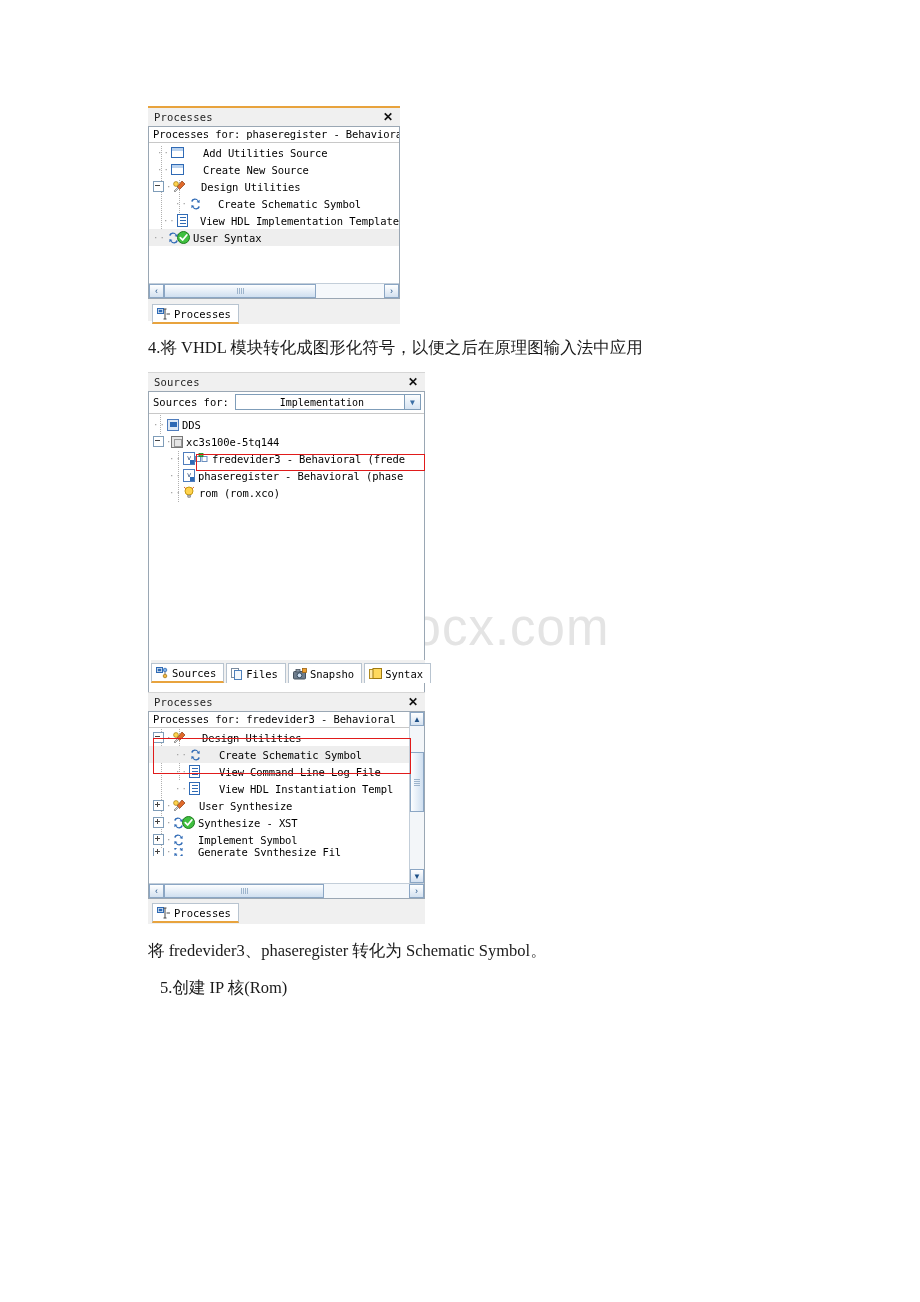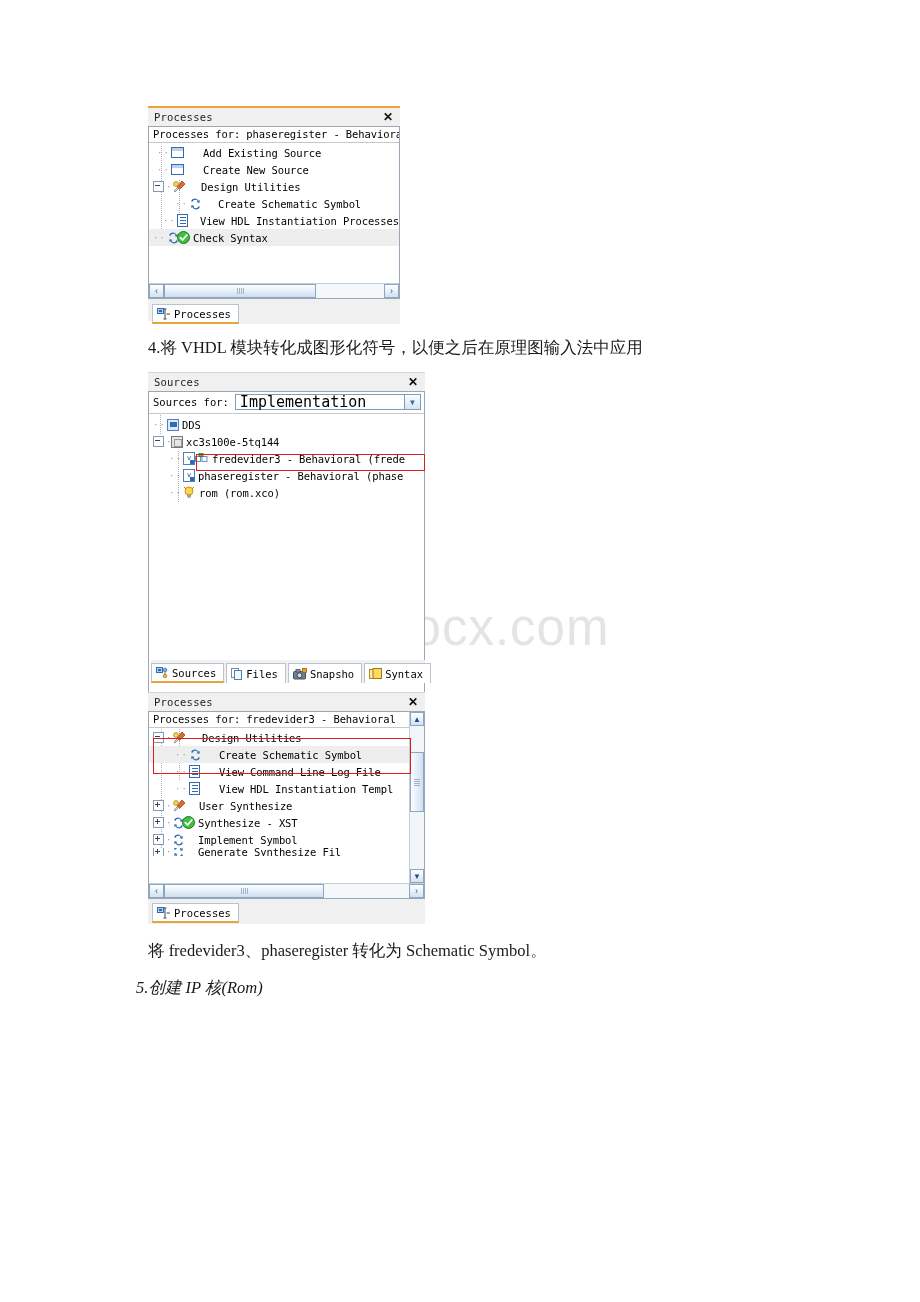--- a/index.html
+++ b/index.html
@@ -212,21 +212,21 @@
   }
   .src-for .lab { margin-right:6px; white-space:nowrap;}
   .combo {
     flex:1 1 auto;
     display:flex; align-items:center;
     height:16px;
     border:1px solid #7f9db9;
     background:#fff;
     box-sizing:border-box;
   }
-  .combo .val { flex:1 1 auto; padding-left:4px; font-size:15px; }
+  .combo .val { flex:1 1 auto; padding-left:4px; font-size:10px;text-align:center; }
   .combo .arrow {
     width:15px; height:14px;
     background:linear-gradient(#fbfdfe,#d7e4f2);
     border-left:1px solid #7f9db9;
     display:flex; align-items:center; justify-content:center;
     color:#3b6ea5; font-size:8px;
     flex:0 0 auto;
   }
 
   
@@ -366,21 +366,21 @@
 
     <div class="tree">
       <div class="guide" style="left:12px; top:2px; height:88px;"></div>
       <div class="guide" style="left:30px; top:36px; height:36px;"></div>
 
       <div class="trow">
         <span class="indent" style="width:8px"></span>
         <span class="dots">···</span>
         <span class="ico ico-blue-rect"></span>
         <span class="indent" style="width:14px"></span>
-        <span class="lbl">Add Existing Source</span>
+        <span class="lbl">Add Utilities Source</span>
       </div>
 
       <div class="trow">
         <span class="indent" style="width:8px"></span>
         <span class="dots">···</span>
         <span class="ico ico-blue-rect"></span>
         <span class="indent" style="width:14px"></span>
         <span class="lbl">Create New Source</span>
       </div>
 
@@ -410,39 +410,39 @@
         </span>
         <span class="indent" style="width:11px"></span>
         <span class="lbl">Create Schematic Symbol</span>
       </div>
 
       <div class="trow">
         <span class="indent" style="width:26px"></span>
         <span class="dots">···</span>
         <span class="ico ico-doc"></span>
         <span class="indent" style="width:13px"></span>
-        <span class="lbl">View HDL Instantiation Processes</span>
+        <span class="lbl">View HDL Implementation Template</span>
       </div>
 
       <div class="trow selected" style="margin-left:0;width:100%;">
         <span class="indent" style="width:4px"></span>
         <span class="dots">···</span>
         <span class="ico ico-proc">
           <svg viewBox="0 0 13 12" width="13" height="12">
             <path d="M2 3.2 a4 4 0 0 1 7.4 -.4 l1.3 -1 -.2 3.2 -3 -.9 1.2 -.9 a2.7 2.7 0 0 0 -5 .6z" fill="#2f6ab5"></path>
             <path d="M11 8.8 a4 4 0 0 1 -7.4 .4 l-1.3 1 .2 -3.2 3 .9 -1.2 .9 a2.7 2.7 0 0 0 5 -.6z" fill="#2f6ab5"></path>
           </svg>
         </span>
         <span class="ico ico-check" style="margin-left:-6px">
           <svg viewBox="0 0 13 13" width="13" height="13">
             <circle cx="6.5" cy="6.5" r="6" fill="#3fbf3f" stroke="#1e7a1e" stroke-width="1"></circle>
             <path d="M3.3 6.6 L5.6 9 L9.8 4" fill="none" stroke="#ffffff" stroke-width="1.8" stroke-linecap="round" stroke-linejoin="round"></path>
           </svg>
         </span>
-        <span class="lbl" style="padding-left:0">Check Syntax</span>
+        <span class="lbl" style="padding-left:0">User Syntax</span>
       </div>
     </div>
 
     <div class="hscroll">
       <div class="sb-btn">‹</div>
       <div class="sb-track">
         <div class="sb-thumb" style="left:0; width:152px;">
           <span class="sb-grip"></span>
         </div>
       </div>
@@ -745,13 +745,13 @@
       </span>
       <span>Processes</span>
     </div>
   </div>
 </div>
 
 <div class="redbox" style="left:196px; top:454px; width:229px; height:17px;"></div>
 <div class="redbox" style="left:153px; top:738px; width:258px; height:36px;"></div>
 
 <div class="doctext" style="left:148px; top:940px;">将 fredevider3、phaseregister 转化为 Schematic Symbol。</div>
-<div class="doctext" style="left:136px; top:977px;font-style:italic;">5.创建 IP 核(Rom)</div>
+<div class="doctext" style="left:160px; top:977px;">5.创建 IP 核(Rom)</div>
 
 </body></html>

